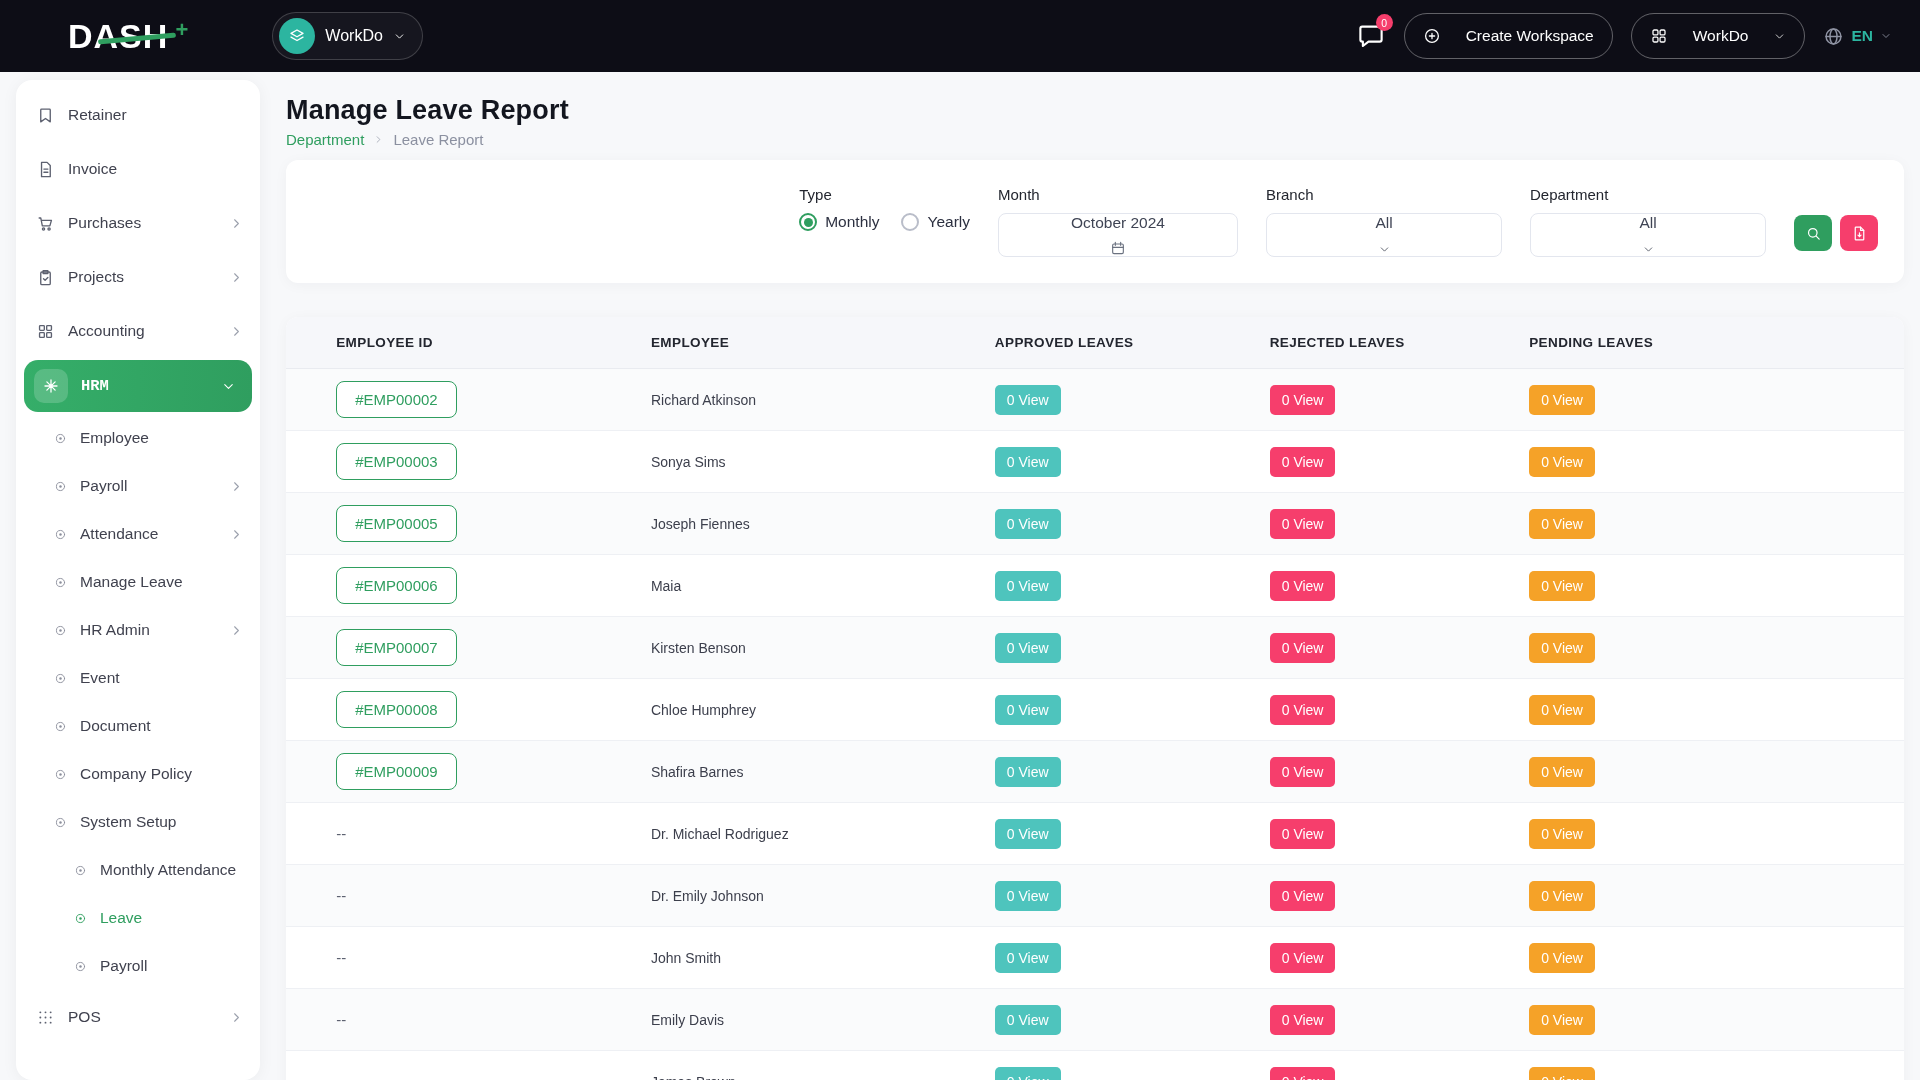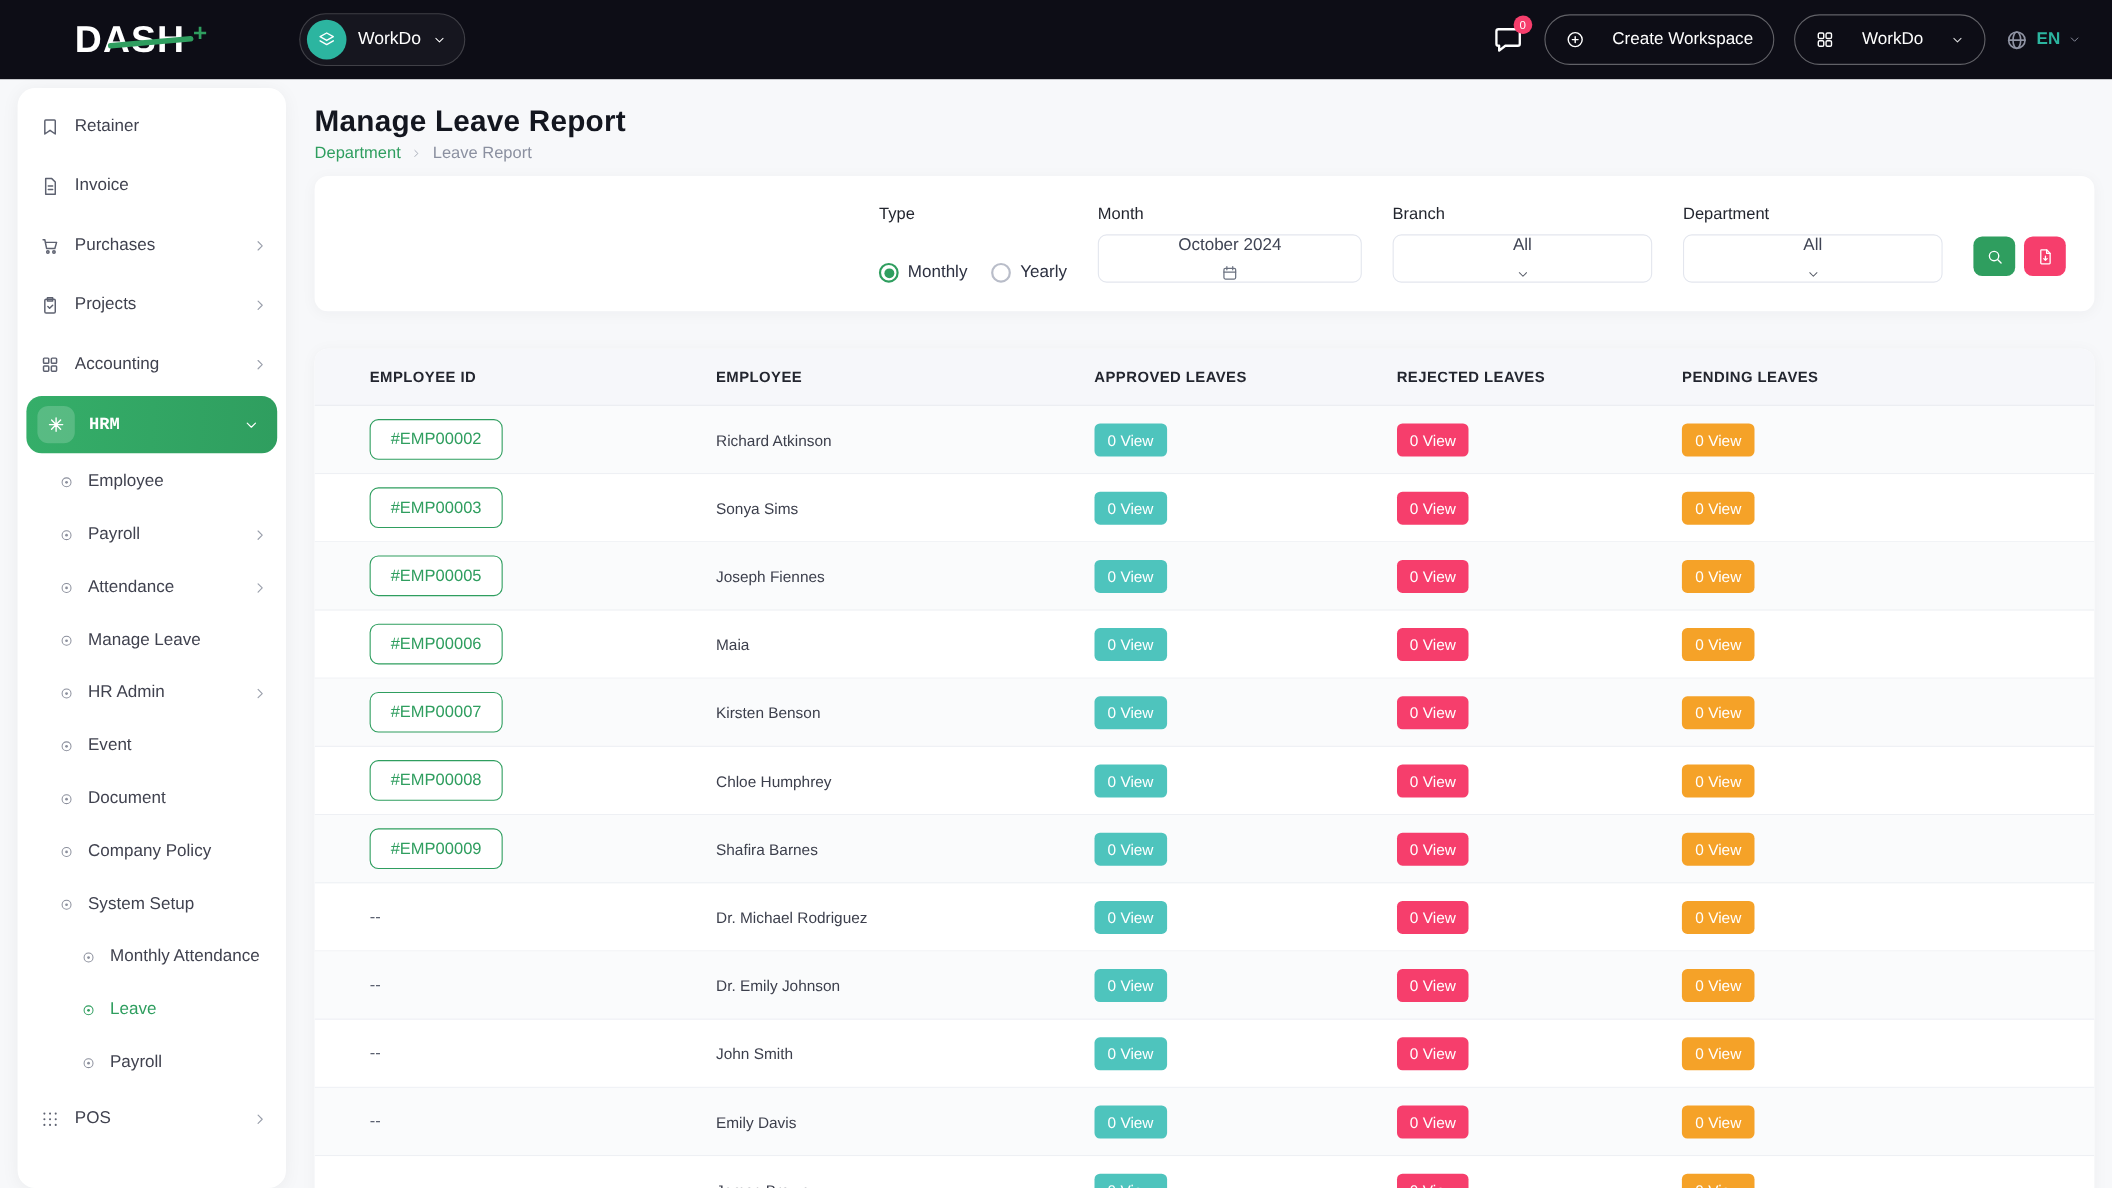--- a/index.html
+++ b/index.html
@@ -117,21 +117,21 @@
   .bc-cur { color: #8b90a0; font-size: 15px; }
 
   
   .filter-card {
     margin-top: 12px; background: #fff; border-radius: 12px;
     box-shadow: 0 2px 14px rgba(25,30,45,0.04);
     padding: 26px 26px; display: flex; justify-content: flex-end;
     align-items: flex-start; gap: 28px;
   }
   .flabel { font-size: 15px; font-weight: 500; color: #23262f; margin-bottom: 10px; }
-  .radios { display: flex; align-items: flex-end; gap: 22px; height: 44px; }
+  .radios { display: flex; align-items: flex-start; gap: 22px; height: 44px; }
   .radio { display: flex; align-items: center; gap: 8px; font-size: 15.5px; color: #2c3040; cursor: pointer; }
   .rdot { width: 18px; height: 18px; border: 2px solid #b9bdc9; border-radius: 50%; display: inline-block; }
   .rdot.checked { border-color: var(--green); position: relative; }
   .rdot.checked::after {
     content: ""; position: absolute; left: 2.5px; top: 2.5px;
     width: 9px; height: 9px; border-radius: 50%; background: var(--green);
   }
   .finput {
     height: 44px; border: 1px solid #e3e6ee; border-radius: 8px; background: #fff;
     display: flex; align-items: center; justify-content: space-between;

